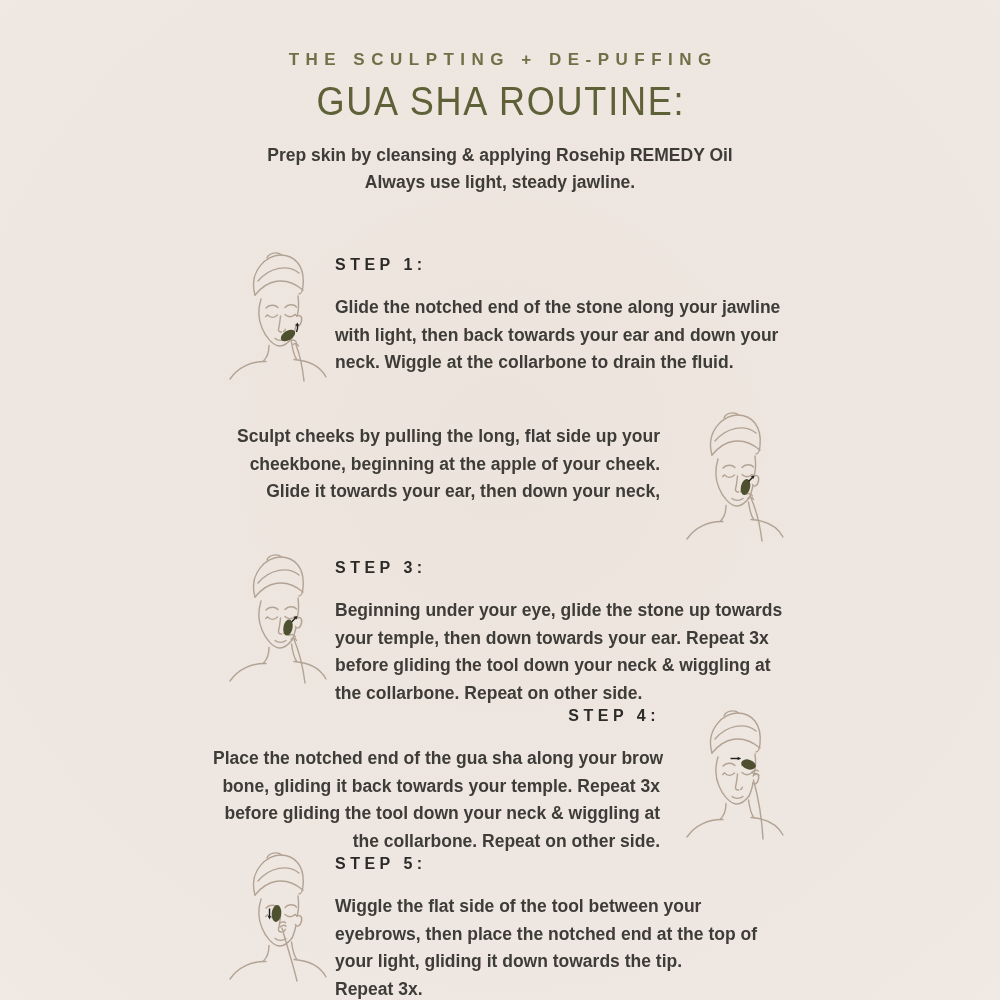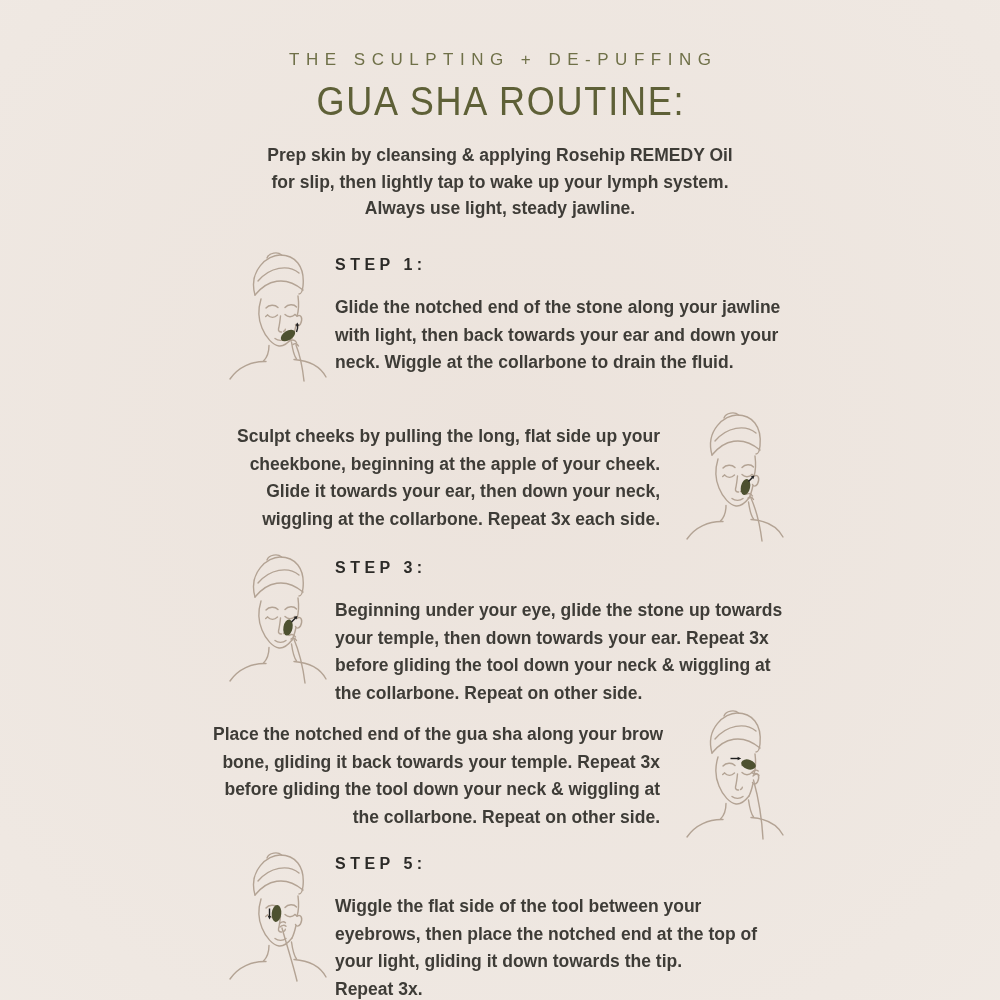--- a/index.html
+++ b/index.html
@@ -7,21 +7,21 @@
     position:relative;
     width:1000px; height:1000px;
     background: radial-gradient(115% 115% at 50% 45%, #ece3dc 0%, #efe8e2 55%, #f2ede8 100%);
     font-family:"Liberation Sans", sans-serif;
     overflow:hidden;
     color:#3e3c37;
   }
   .eyebrow {
     position:absolute; top:50px; left:0; width:100%;
     text-align:center;
-    font-size:17px; letter-spacing:6.5px; font-weight:400;
+    font-size:17px; letter-spacing:6.5px; font-weight:700;
     color:#6f7048;
     text-indent:6.5px; 
   }
   .title {
     position:absolute; top:78px; left:0; width:100%;
     text-align:center;
     font-size:41px; letter-spacing:2px; font-weight:400;
     color:#5e6037;
     transform:scaleX(0.88); transform-origin:50% 50%;
     text-indent:2px;
@@ -61,21 +61,20 @@
 </style>
 </head>
 <body>
 
 <div class="poster">
 
   <div class="eyebrow">THE SCULPTING + DE-PUFFING</div>
   <div class="title">GUA SHA ROUTINE:</div>
   <div class="intro">
       <div class="tline">Prep skin by cleansing &amp; applying Rosehip REMEDY Oil</div>
-      <div class="tline">for slip, then lightly tap to wake up your lymph system.</div>
       <div class="tline">Always use light, steady jawline.</div>
     </div>
 
   <div class="step">
     <div id="step1-art" class="art">
         <svg viewBox="0 0 105 135" xmlns="http://www.w3.org/2000/svg">
           <g>
             <path stroke="#b3a394" stroke-width="1.4" fill="none" stroke-linecap="round" d="M30,45 C23,20 43,5 55,5 C70,5 80,16 78,36 C77.5,41 76,44 74,44"></path>
             <path stroke="#b3a394" stroke-width="1.4" fill="none" stroke-linecap="round" d="M30,45 C42,30 60,25 78,40"></path>
             <path stroke="#b3a394" stroke-width="1.4" fill="none" stroke-linecap="round" d="M33,31 C45,17 63,14 74,23"></path>
@@ -124,21 +123,20 @@
         </div>
     </div>
   </div>
 
   <div class="step">
     <div id="step2-text" class="step text-right">
       <div class="body">
           <div class="tline">Sculpt cheeks by pulling the long, flat side up your</div>
           <div class="tline">cheekbone, beginning at the apple of your cheek.</div>
           <div class="tline">Glide it towards your ear, then down your neck,</div>
-          <div class="tline">wiggling at the collarbone. Repeat 3x each side.</div>
         </div>
     </div>
     <div id="step2-art" class="art">
         <svg viewBox="0 0 105 135" xmlns="http://www.w3.org/2000/svg">
           <g>
             <path stroke="#b3a394" stroke-width="1.4" fill="none" stroke-linecap="round" d="M30,45 C23,20 43,5 55,5 C70,5 80,16 78,36 C77.5,41 76,44 74,44"></path>
             <path stroke="#b3a394" stroke-width="1.4" fill="none" stroke-linecap="round" d="M30,45 C42,30 60,25 78,40"></path>
             <path stroke="#b3a394" stroke-width="1.4" fill="none" stroke-linecap="round" d="M33,31 C45,17 63,14 74,23"></path>
             <path stroke="#b3a394" stroke-width="1.4" fill="none" stroke-linecap="round" d="M42,8 C44,2.5 53,1.5 56.5,5"></path>
           </g>
@@ -227,20 +225,21 @@
           <div class="tline">Beginning under your eye, glide the stone up towards</div>
           <div class="tline">your temple, then down towards your ear. Repeat 3x</div>
           <div class="tline">before gliding the tool down your neck &amp; wiggling at</div>
           <div class="tline">the collarbone. Repeat on other side.</div>
         </div>
     </div>
   </div>
 
   <div class="step">
     <div id="step4-text" class="step text-right">
+      <h2 class="label">STEP 4:</h2>
       <div class="body">
           <div class="tline">Place the notched end of the gua sha along your brow</div>
           <div class="tline">bone, gliding it back towards your temple. Repeat 3x</div>
           <div class="tline">before gliding the tool down your neck &amp; wiggling at</div>
           <div class="tline">the collarbone. Repeat on other side.</div>
         </div>
     </div>
     <div id="step4-art" class="art">
         <svg viewBox="0 0 105 135" xmlns="http://www.w3.org/2000/svg">
           <g>

